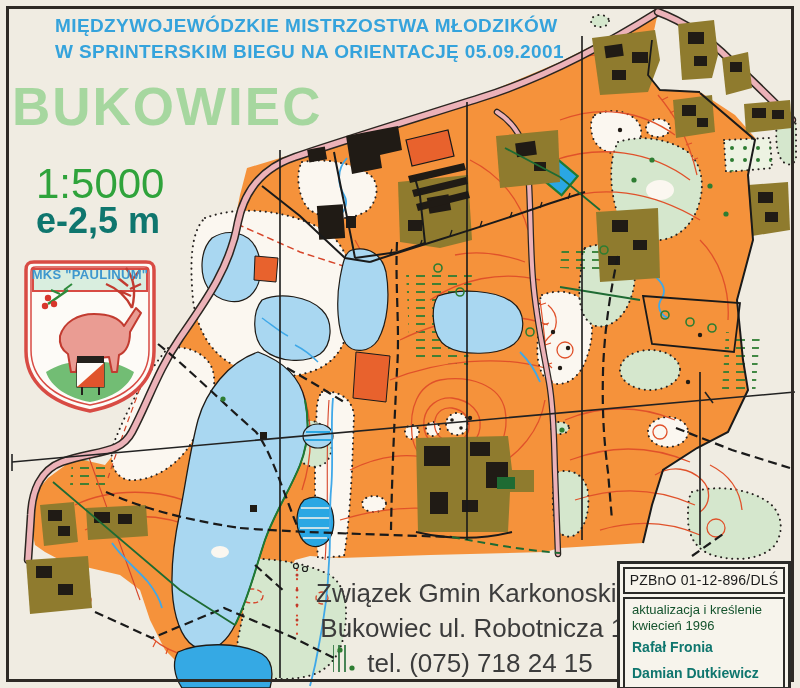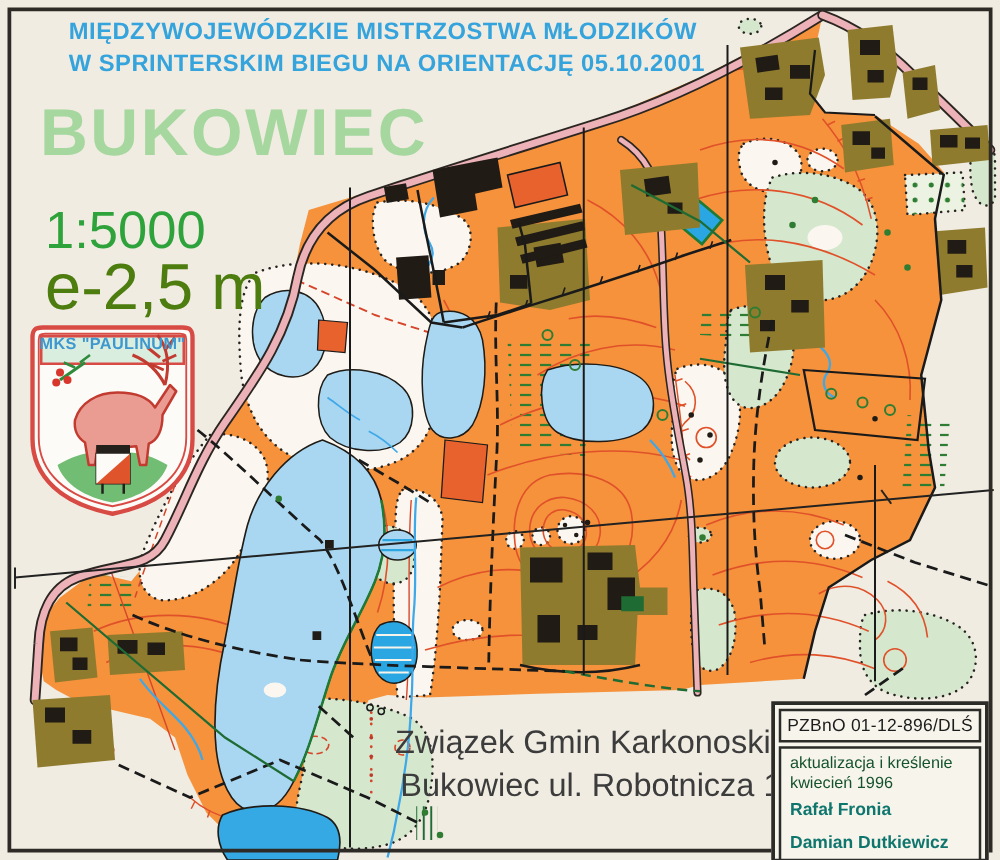--- a/index.html
+++ b/index.html
@@ -1,24 +1,24 @@
 <!DOCTYPE html>
 <html><head>
 <meta charset="utf-8">
 <style>
   html,body{margin:0;padding:0;background:#dcd8cf;}
   .page{position:relative;width:800px;height:688px;background:#F0ECE2;overflow:hidden;
         font-family:"Liberation Sans", sans-serif;}
   .page svg.mapsvg{position:absolute;left:0;top:0;}
   .hdr{position:absolute;left:55px;top:13px;color:#35A3DC;font-size:19px;font-weight:600;
        letter-spacing:.4px;line-height:26px;white-space:nowrap;}
-  .map-title{position:absolute;left:32px;top:76px;color:#A6D79F;font-size:53px;font-weight:800;
+  .map-title{position:absolute;left:12px;top:76px;color:#A6D79F;font-size:53px;font-weight:800;
        letter-spacing:2px;}
   .scale{position:absolute;left:36px;top:160px;color:#2FA33B;font-size:42px;font-weight:500;}
-  .eint{position:absolute;left:36px;top:200px;color:#4d7c0f;font-size:52px;font-weight:400;}
+  .eint{position:absolute;left:36px;top:200px;color:#0f766e;font-size:36px;font-weight:700;}
   .logo{position:absolute;left:20px;top:256px;width:140px;height:162px;}
   .logo .club{position:absolute;left:10px;top:11px;width:120px;text-align:center;
        color:#3E97CE;font-size:13px;font-weight:700;letter-spacing:.3px;}
   .addr{position:absolute;left:300px;top:576px;width:360px;text-align:center;color:#3C3C3C;
        font-size:26px;line-height:35px;white-space:nowrap;}
   .credits{position:absolute;left:617px;top:561px;width:174px;height:129px;background:#F7F4EC;
        border:3px solid #2B2B28;box-sizing:border-box;padding:3px;}
   .credits .reg{border:2px solid #2B2B28;background:#F7F4EC;text-align:center;
        font-size:14px;color:#1C1C1C;padding:3px 0 4px 0;letter-spacing:.2px;}
   .credits .auth{border:2px solid #2B2B28;margin-top:3px;padding:3px 7px 4px 7px;}
@@ -346,21 +346,21 @@
       <circle cx="297" cy="605" r="1.5"></circle>
           <circle cx="297" cy="620" r="1.5"></circle>
     </g>
   </g>
 
   <rect x="7.5" y="7.5" width="785" height="673" fill="none" stroke="#2E2A25" stroke-width="3"></rect>
 </svg>
 
 <div class="hdr">
   <div>MIĘDZYWOJEWÓDZKIE MISTRZOSTWA MŁODZIKÓW</div>
-  <div>W SPRINTERSKIM BIEGU NA ORIENTACJĘ  05.10.2001</div>
+  <div>W SPRINTERSKIM BIEGU NA ORIENTACJĘ  05.09.2001</div>
 </div>
 
 <div class="map-title">BUKOWIEC</div>
 <div class="scale">1:5000</div>
 <div class="eint">e-2,5 m</div>
 
 <div class="logo">
   <svg width="140" height="162" viewBox="0 0 140 162">
     <path d="M70,6 L126,6 C132,6 134,8 134,14 L134,95 C134,126 110,147 70,155
              C30,147 6,126 6,95 L6,14 C6,8 8,6 14,6 Z" fill="#FDFBF7" stroke="#D84B44" stroke-width="3.5"></path>
@@ -390,20 +390,21 @@
       <path d="M84,107 L84,131 57,131 Z" fill="#E0542C"></path>
       <path d="M62,131 v8 M79,131 v8" stroke="#24211C" stroke-width="2"></path>
     </g>
   </svg>
   <div class="club">MKS "PAULINUM"</div>
 </div>
 
 <div class="addr">
   <div>Związek Gmin Karkonoskich</div>
   <div>Bukowiec ul. Robotnicza 15</div>
+  <div>tel. (075) 718 24 15</div>
 </div>
 
 <div class="credits">
   <div class="reg">PZBnO 01-12-896/DLŚ</div>
   <div class="auth">
     <div class="g">aktualizacja i kreślenie</div>
     <div class="g">kwiecień 1996</div>
     <div class="b">Rafał Fronia</div>
     <div class="b">Damian Dutkiewicz</div>
   </div>

